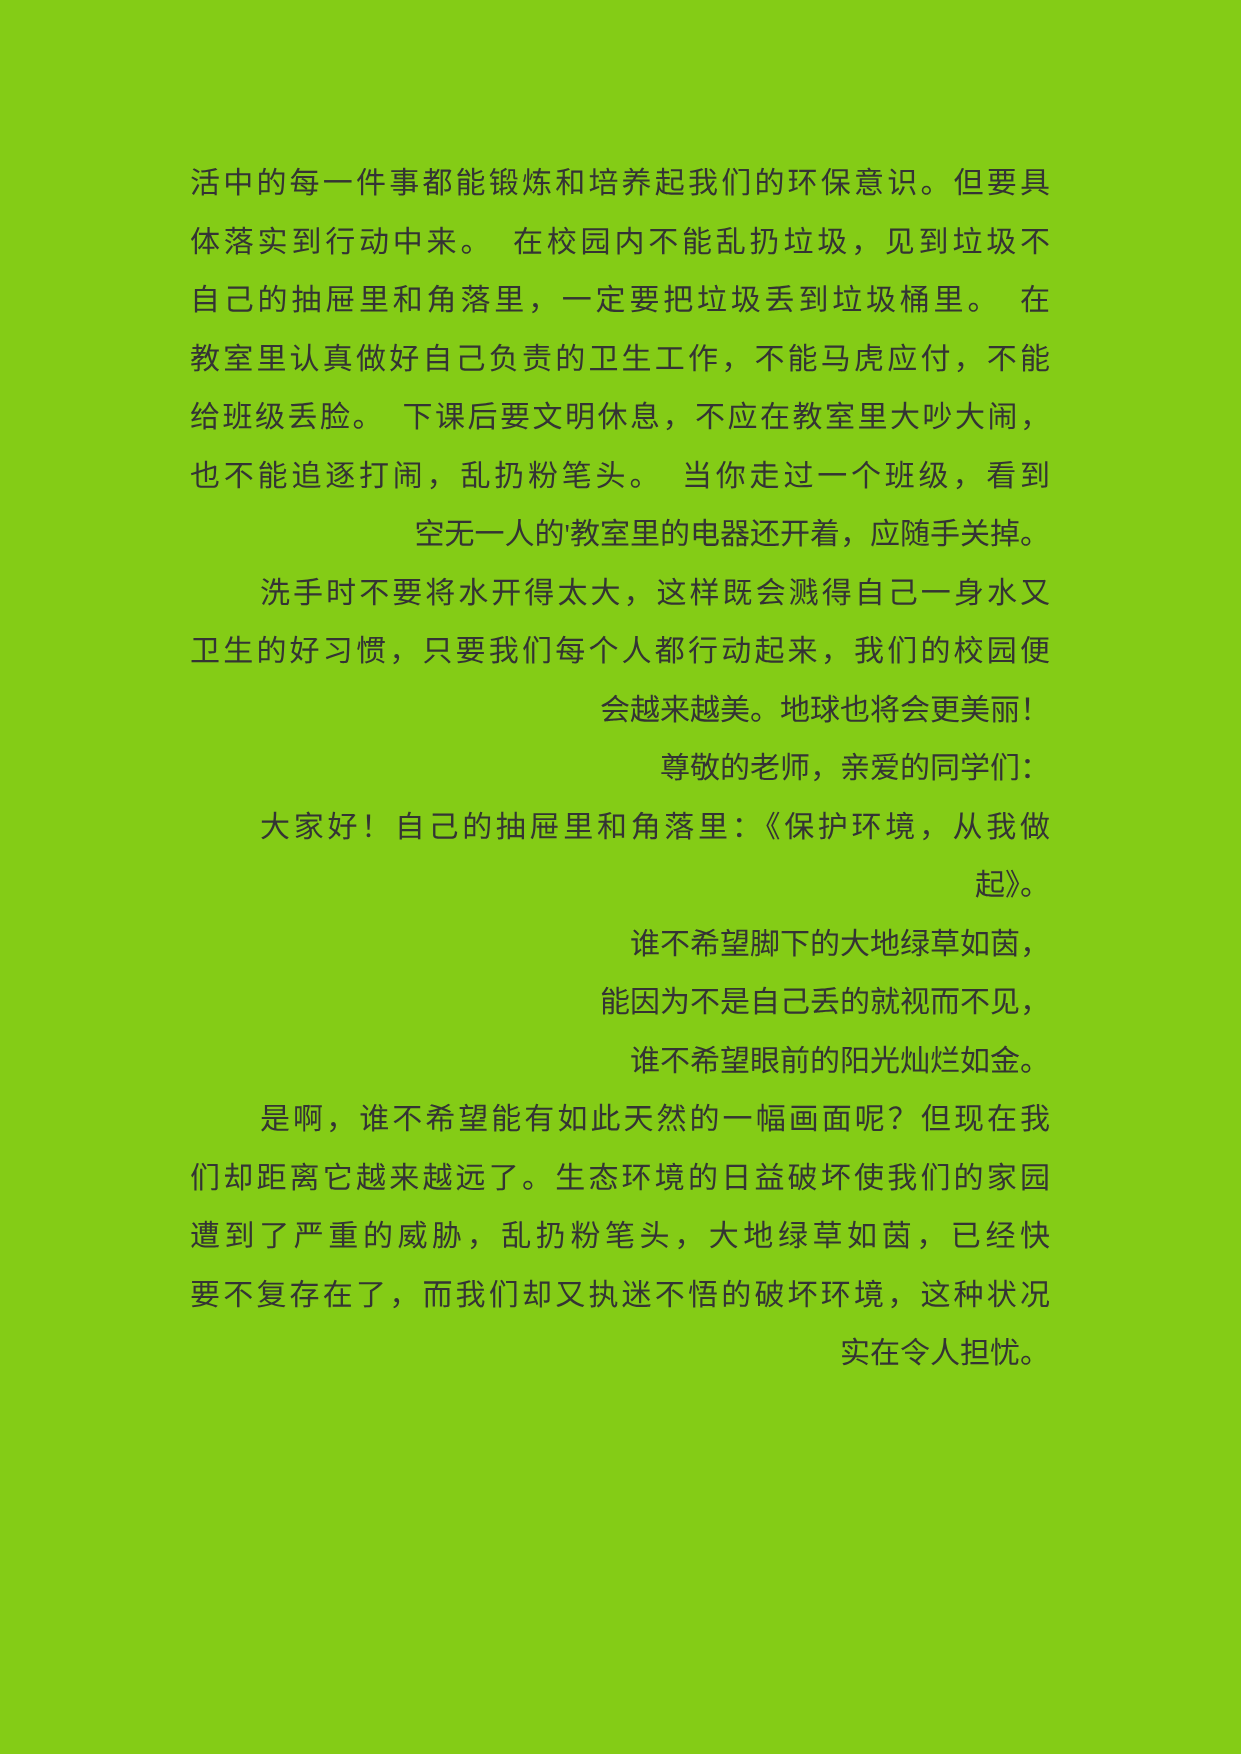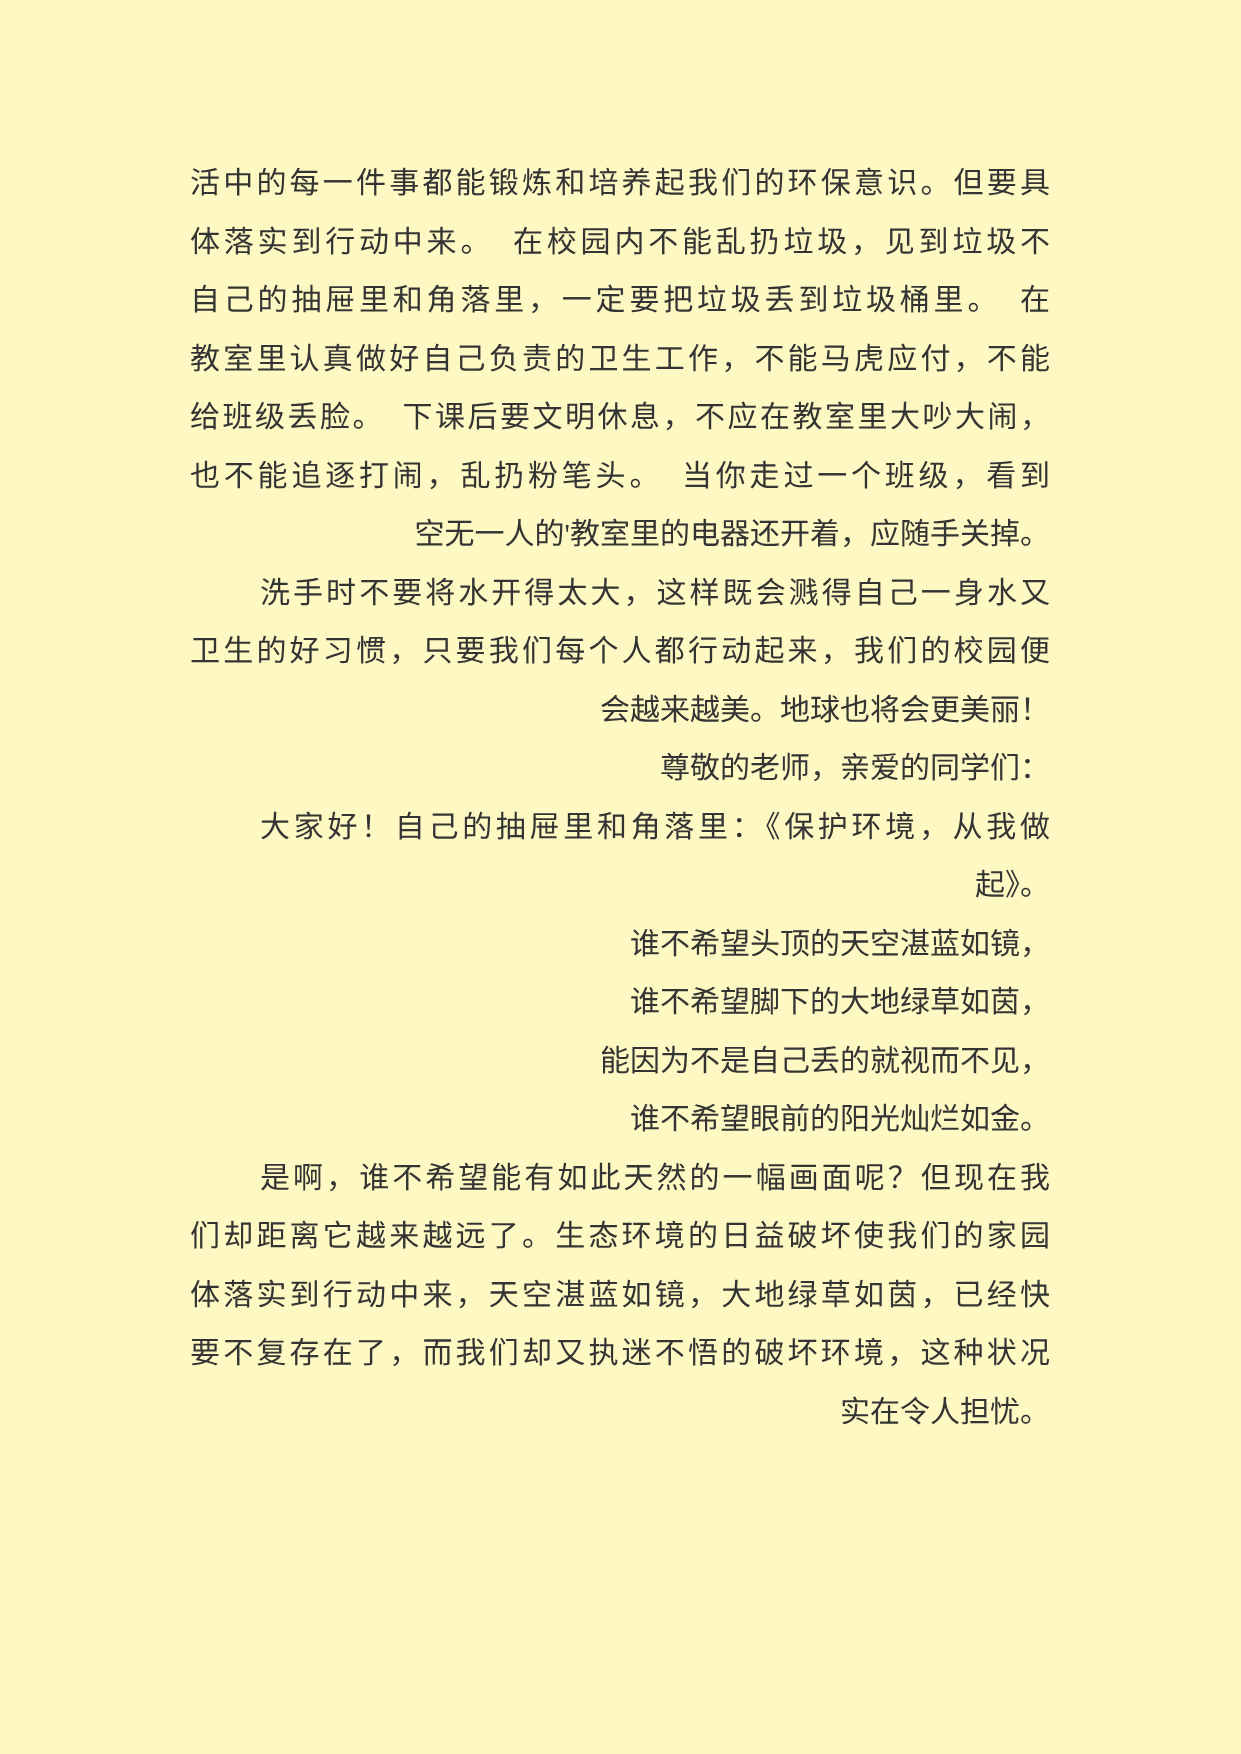--- a/index.html
+++ b/index.html
@@ -4,21 +4,21 @@
 <style>
   html, body {
     margin: 0;
     padding: 0;
     background: #ffffff;
   }
   .page {
     position: relative;
     width: 1241px;
     height: 1754px;
-    background: #fef9c3;
+    background: #84cc16;
     overflow: hidden;
   }
   .text-block {
     position: absolute;
     left: 190px;
     top: 154px;
     width: 860px;
     font-family: "Liberation Serif", "DejaVu Serif", serif;
     font-size: 30px;
     line-height: 58.5px;
@@ -48,23 +48,22 @@
     <div class="line justify">教室里认真做好自己负责的卫生工作，不能马虎应付，不能</div>
     <div class="line justify">给班级丢脸。　下课后要文明休息，不应在教室里大吵大闹，</div>
     <div class="line justify">也不能追逐打闹，乱扔粉笔头。　当你走过一个班级，看到</div>
     <div class="line">空无一人的'教室里的电器还开着，应随手关掉。</div>
     <div class="line justify indent">洗手时不要将水开得太大，这样既会溅得自己一身水又</div>
     <div class="line justify">卫生的好习惯，只要我们每个人都行动起来，我们的校园便</div>
     <div class="line">会越来越美。地球也将会更美丽！</div>
     <div class="line indent">尊敬的老师，亲爱的同学们：</div>
     <div class="line justify indent">大家好！自己的抽屉里和角落里：《保护环境，从我做</div>
     <div class="line">起》。</div>
-    <div class="line indent">谁不希望头顶的天空湛蓝如镜，</div>
     <div class="line indent">谁不希望脚下的大地绿草如茵，</div>
     <div class="line indent">能因为不是自己丢的就视而不见，</div>
     <div class="line indent">谁不希望眼前的阳光灿烂如金。</div>
     <div class="line justify indent">是啊，谁不希望能有如此天然的一幅画面呢？但现在我</div>
     <div class="line justify">们却距离它越来越远了。生态环境的日益破坏使我们的家园</div>
-    <div class="line justify">体落实到行动中来，天空湛蓝如镜，大地绿草如茵，已经快</div>
+    <div class="line justify">遭到了严重的威胁，乱扔粉笔头，大地绿草如茵，已经快</div>
     <div class="line justify">要不复存在了，而我们却又执迷不悟的破坏环境，这种状况</div>
     <div class="line">实在令人担忧。</div>
   </div>
 </div>
 
 </body></html>

